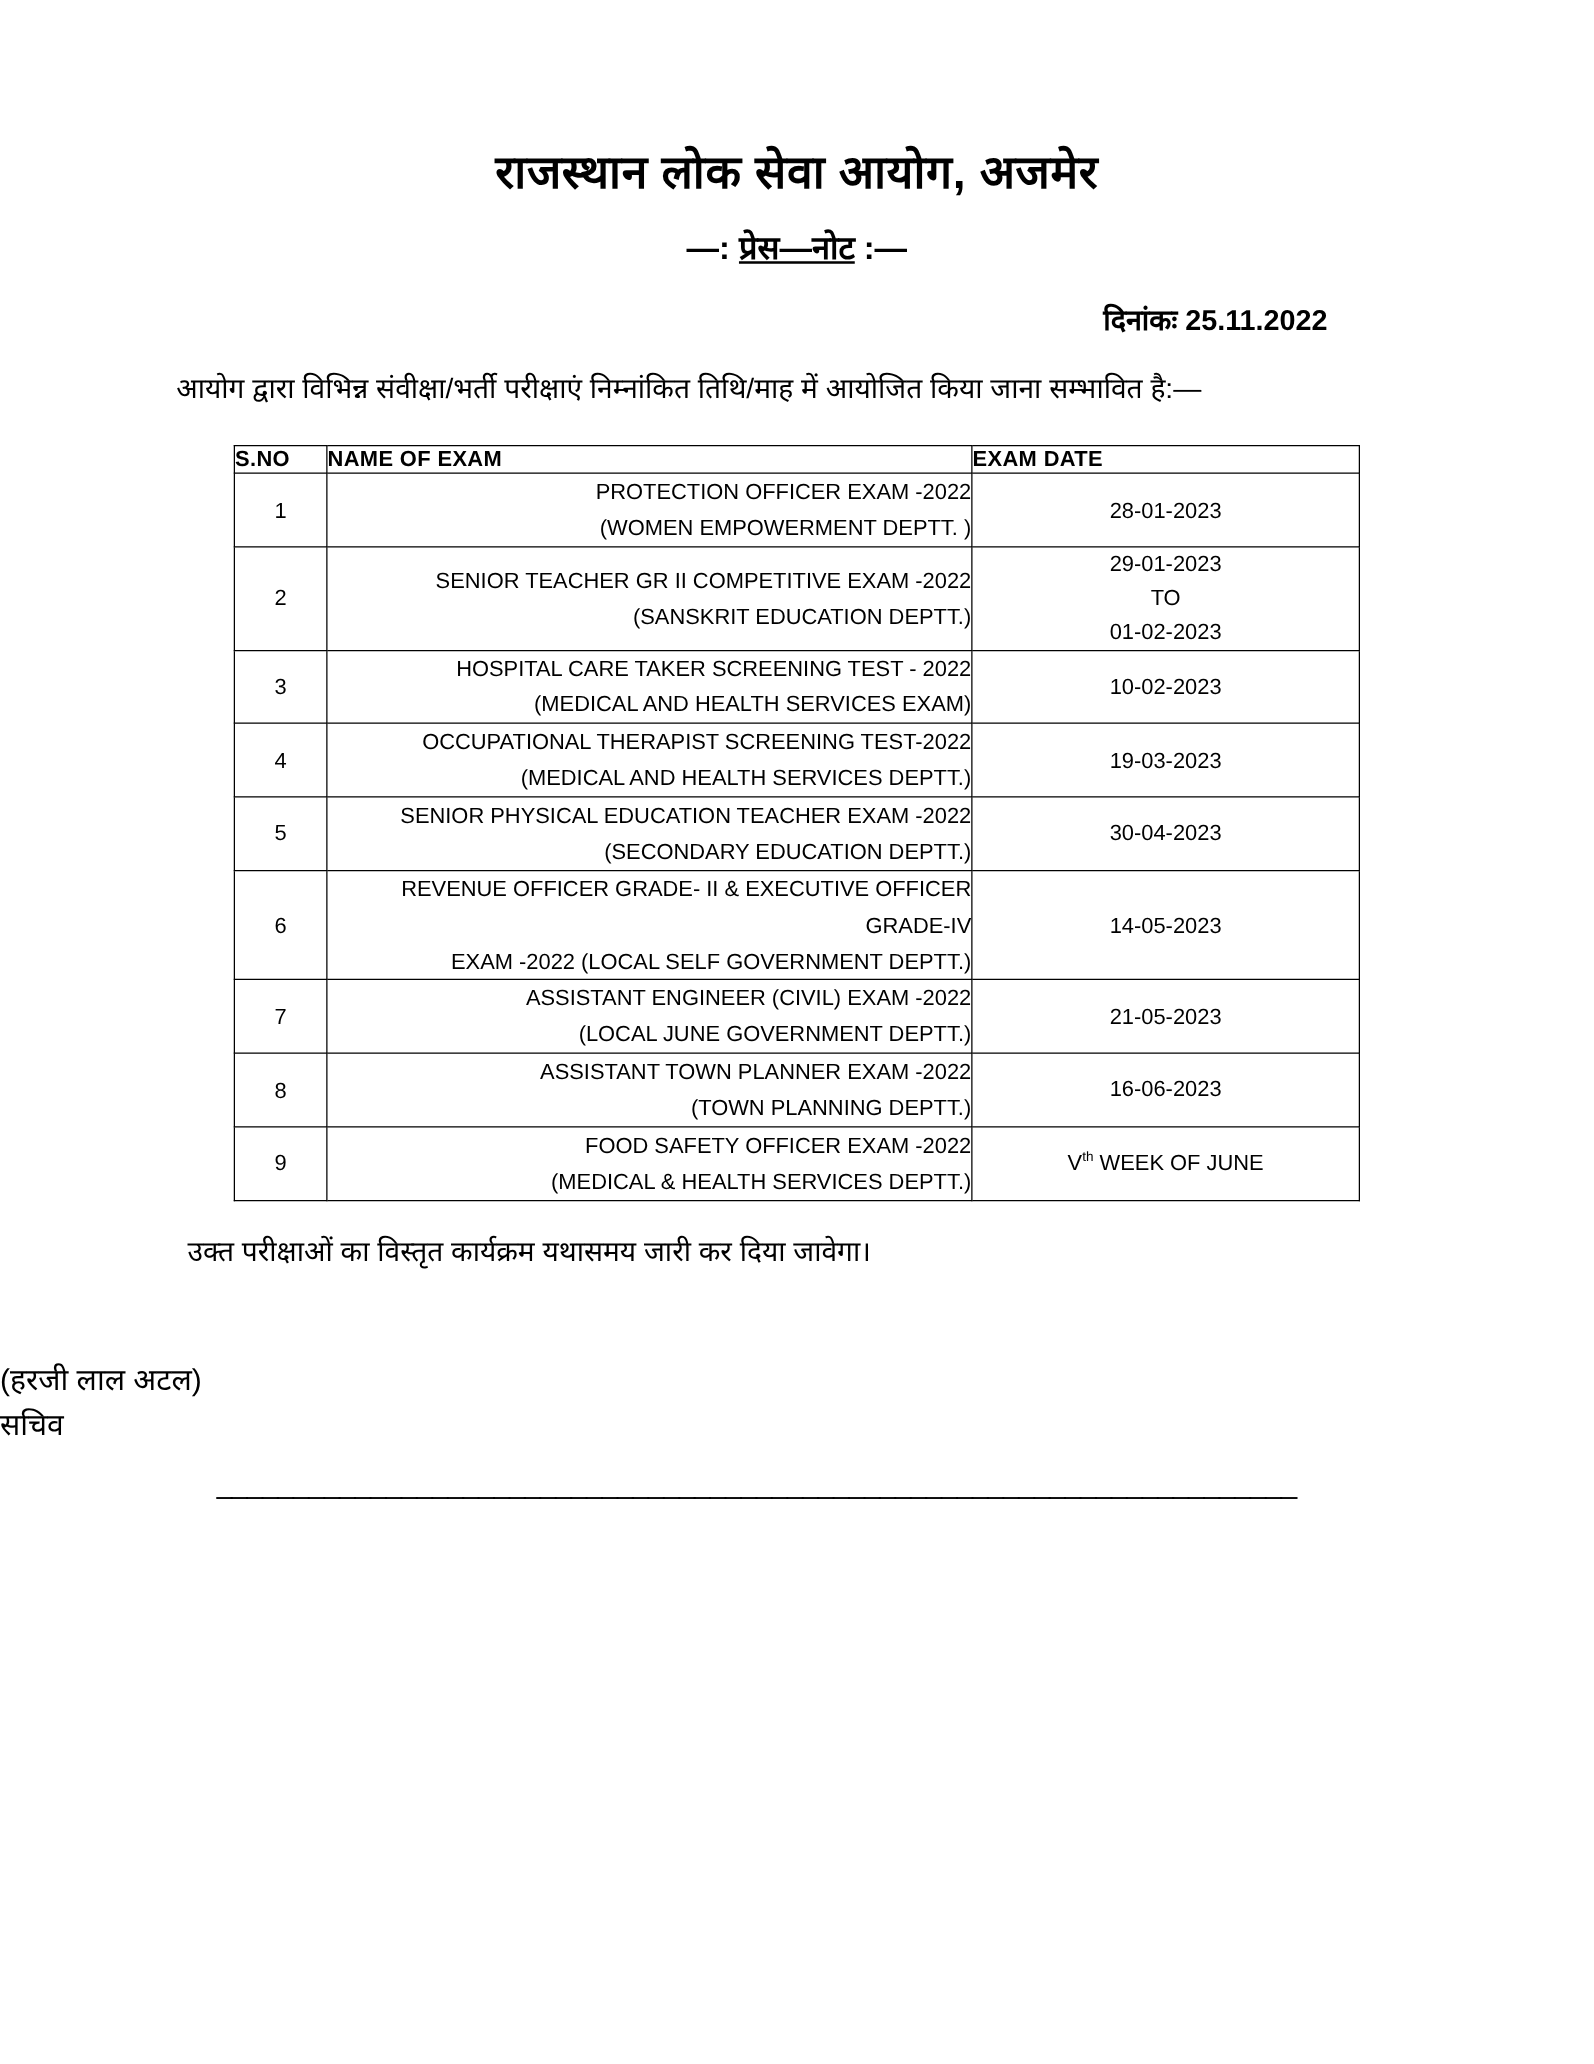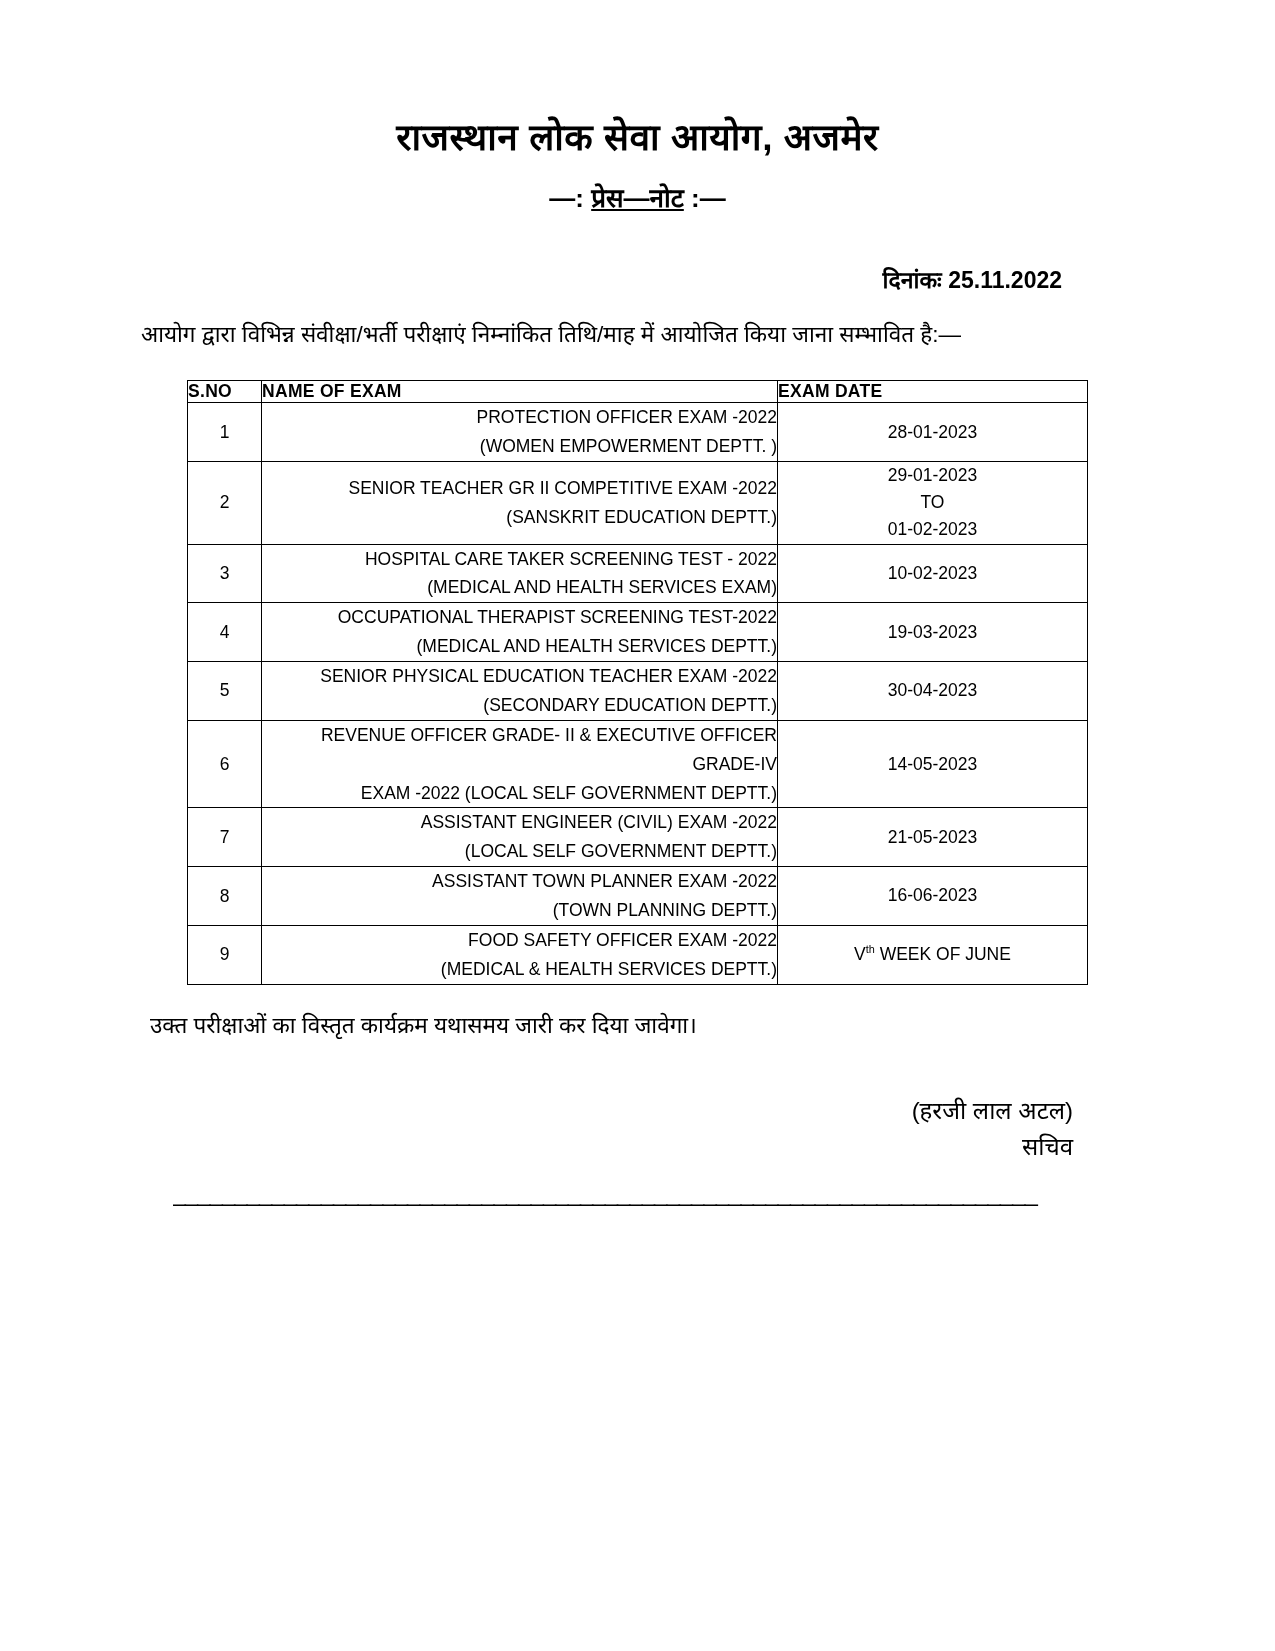--- a/index.html
+++ b/index.html
@@ -34,21 +34,21 @@
     font-weight: 700;
     margin-top: 18px;
   }
   .subtitle .ul {
     text-decoration: underline;
   }
   .date-line {
     text-align: right;
     font-size: 23px;
     font-weight: 700;
-    margin-top: 48px;
+    margin-top: 24px;
     padding-right: 213px;
   }
   .intro {
     margin-top: 20px;
     padding-left: 81px;
     padding-right: 205px;
     font-size: 22.5px;
     line-height: 1.75;
     text-align: justify;
     text-indent: 60px;
@@ -91,22 +91,22 @@
     padding: 9px 4px;
     line-height: 1.55;
   }
   .date-cell .multiline div { white-space: nowrap; }
   .footnote {
     margin-top: 24px;
     padding-left: 150px;
     font-size: 22.5px;
   }
   .signature {
-    margin-top: 53px;
-    text-align: right;
+    margin-top: 71px;
+    text-align: left;
     padding-right: 202px;
     font-size: 24px;
     line-height: 1.5;
   }
   .rule {
     margin: 14px auto 0 auto;
     width: 930px;
     font-size: 24px;
     letter-spacing: -1px;
     overflow: hidden;
@@ -208,21 +208,21 @@
           <div>REVENUE OFFICER GRADE- II &amp; EXECUTIVE OFFICER GRADE-IV</div>
           <div>EXAM -2022  (LOCAL SELF GOVERNMENT DEPTT.)</div>
         </td>
         <td class="date-cell">14-05-2023</td>
       </tr>
 
       <tr>
         <td class="sno-cell">7</td>
         <td class="name-cell">
           <div>ASSISTANT ENGINEER (CIVIL) EXAM -2022</div>
-          <div>(LOCAL SELF GOVERNMENT DEPTT.)</div>
+          <div>(LOCAL JUNE GOVERNMENT DEPTT.)</div>
         </td>
         <td class="date-cell">21-05-2023</td>
       </tr>
 
       <tr>
         <td class="sno-cell">8</td>
         <td class="name-cell">
           <div>ASSISTANT TOWN PLANNER EXAM -2022</div>
           <div>(TOWN PLANNING DEPTT.)</div>
         </td>

